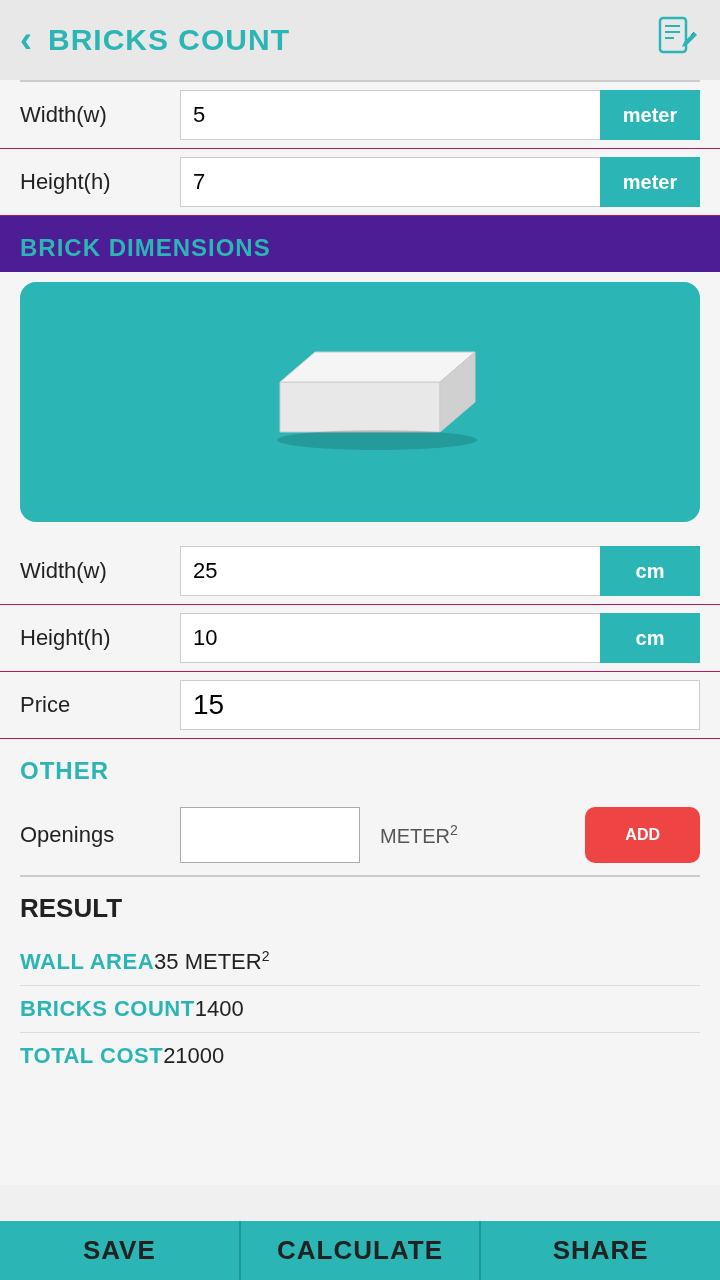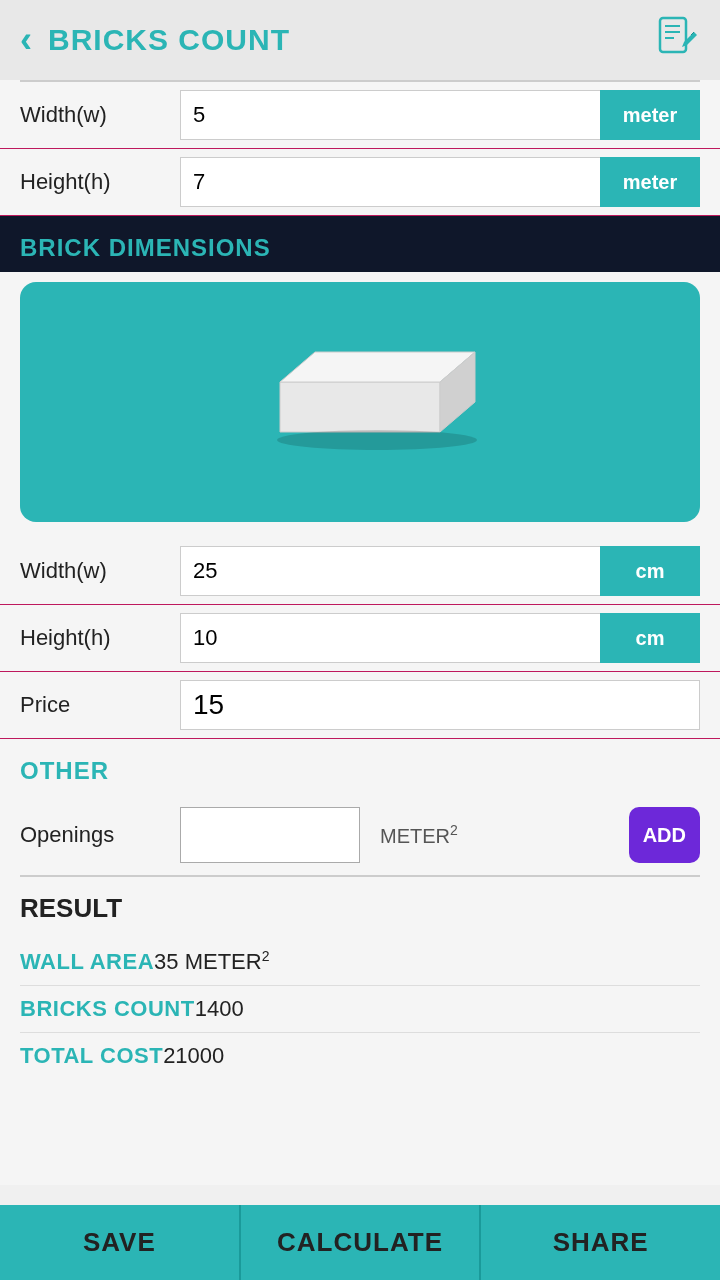--- a/index.html
+++ b/index.html
@@ -103,21 +103,21 @@
       padding: 0 12px;
       font-size: 28px;
       background: #fff;
       outline: none;
       height: 50px;
     }
 
     
     .section-header {
       padding: 18px 20px 10px;
-      background: #0f172a;
+      background: #4c1d95;
     }
     .section-title {
       color: #2bb5b5;
       font-size: 24px;
       font-weight: bold;
       letter-spacing: 1px;
     }
 
     
     .brick-image-container {
@@ -163,28 +163,28 @@
       font-size: 20px;
       background: #fff;
       outline: none;
     }
     .openings-unit {
       font-size: 20px;
       color: #555;
       white-space: nowrap;
     }
     .add-button {
-      background: #6d28d9;
+      background: #ef4444;
       color: #fff;
-      font-size: 20px;
+      font-size: 16px;
       font-weight: bold;
       border: none;
       border-radius: 10px;
       height: 56px;
-      padding: 0 14px;
+      padding: 0 40px;
       cursor: pointer;
       margin-left: auto;
     }
 
     
     .result-section {
       padding: 16px 20px;
       background: #f5f5f5;
     }
     .result-title {
@@ -216,21 +216,21 @@
       margin: 0;
     }
 
     
     .bottom-bar {
       display: flex;
       position: fixed;
       bottom: 0;
       left: 0;
       width: 720px;
-      height: 75px;
+      height: 59px;
     }
     .bottom-btn {
       flex: 1;
       background: #2bb5b5;
       color: #222;
       font-size: 26px;
       font-weight: bold;
       border: none;
       cursor: pointer;
       border-right: 2px solid #1a9a9a;

